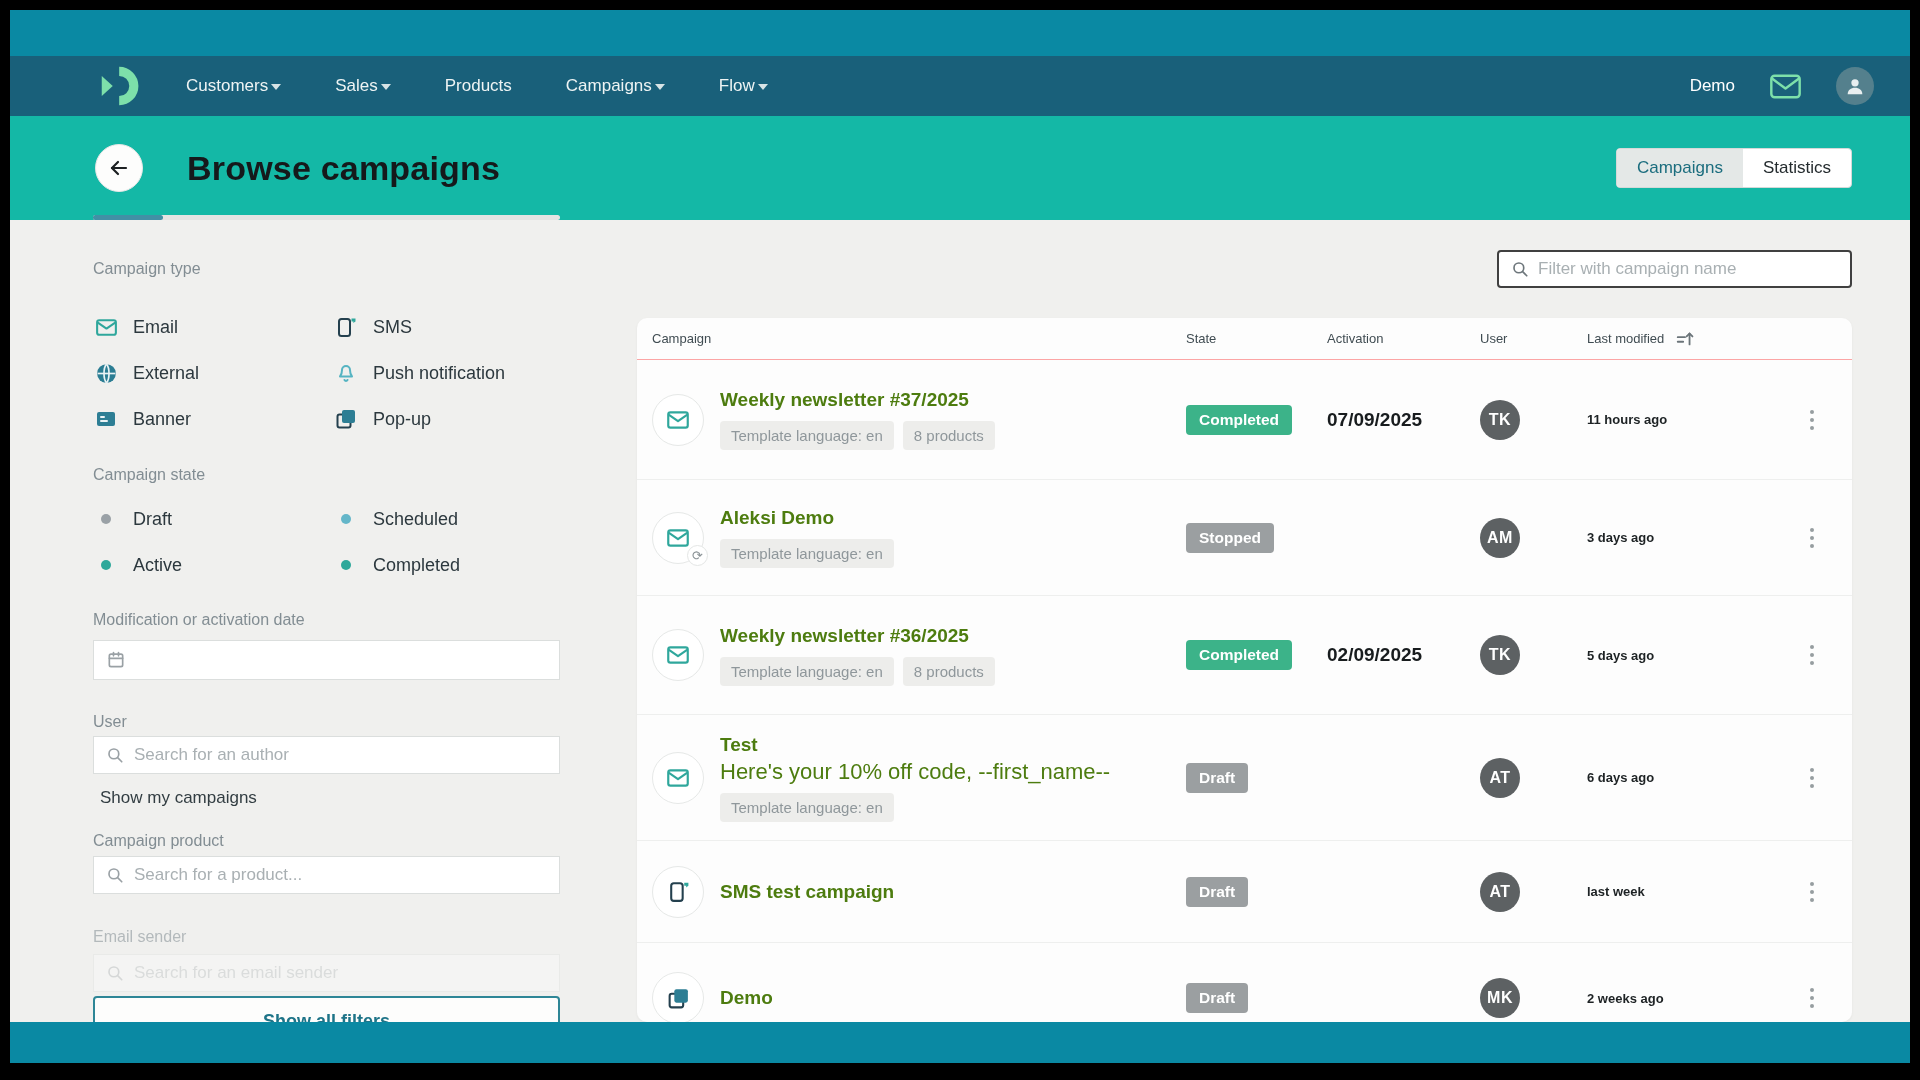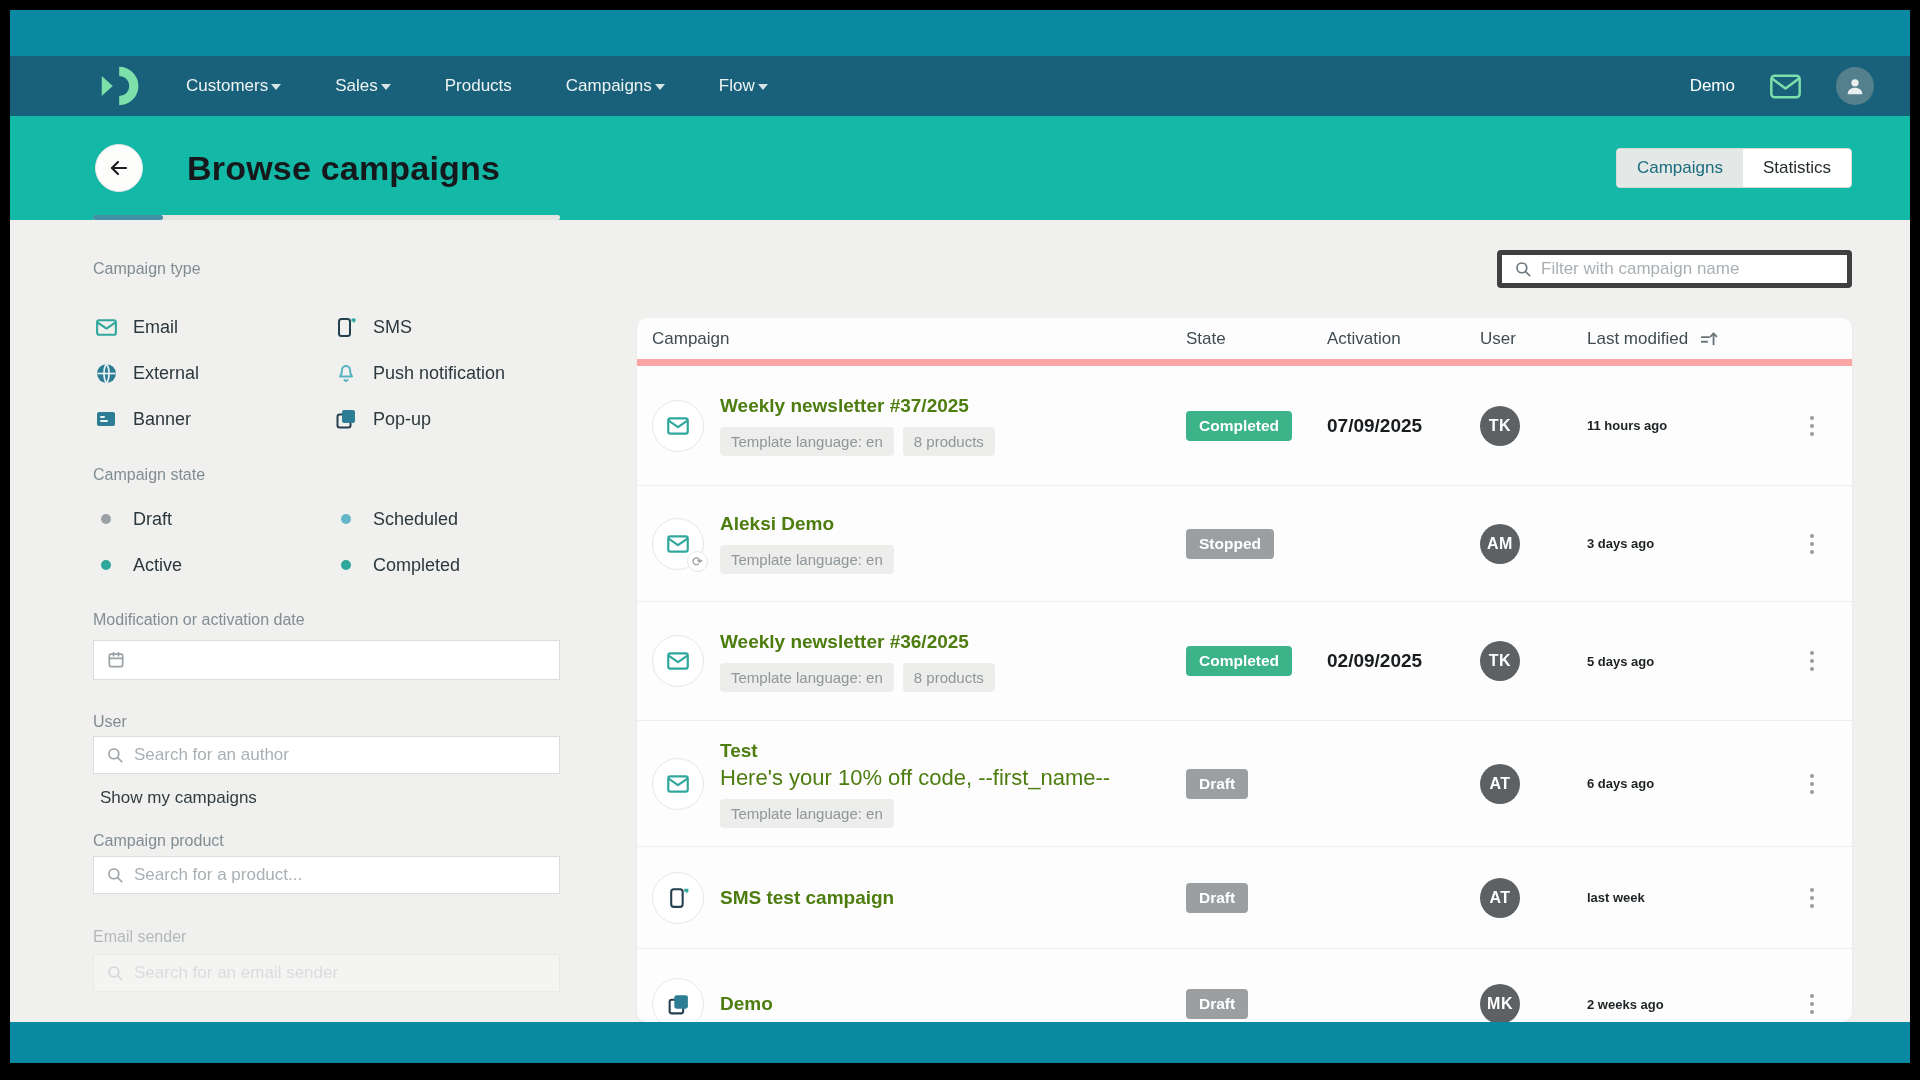--- a/index.html
+++ b/index.html
@@ -42,28 +42,28 @@
   .dot-gray { background:#9aa1a6; } .dot-blue { background:#64b6c9; } .dot-teal { background:#2ea89a; }
 
   .sinput { position:absolute; left:0; width:467px; background:#fff; border:1px solid #dbdedd; border-radius:0; display:flex; align-items:center; padding:0 12px; gap:10px; }
   .sinput input { border:none; outline:none; flex:1; font-size:17px; color:#3a4449; background:transparent; font-family:"Liberation Sans",sans-serif; }
   .sinput input::placeholder { color:#a9b0b3; }
 
   .link-plain { position:absolute; left:7px; font-size:17px; color:#323d42; cursor:pointer; }
 
   .show-all-btn { position:absolute; left:0; top:776px; width:467px; height:50px; background:#fdfdfc; border:2px solid #2e8696; border-radius:4px; color:#1e7488; font-size:18px; font-weight:700; display:flex; align-items:center; justify-content:center; cursor:pointer; }
 
-  .search-box { position:absolute; left:1487px; top:30px; width:355px; height:38px; background:#fff; border:5px solid #404040; border-radius:4px; display:flex; align-items:center; padding:0 12px; gap:9px; }
+  .search-box { position:absolute; left:1487px; top:30px; width:355px; height:38px; background:#fff; border:2px solid #404040; border-radius:4px; display:flex; align-items:center; padding:0 12px; gap:9px; }
   .search-box input { border:none; outline:none; flex:1; font-size:17px; background:transparent; color:#3a4449; font-family:"Liberation Sans",sans-serif; }
   .search-box input::placeholder { color:#a9b0b3; }
 
   
   .card { position:absolute; left:627px; top:98px; width:1215px; height:704px; background:#fdfdfd; border-radius:10px; box-shadow:0 1px 3px rgba(0,0,0,.05); overflow:hidden; }
   .trow { display:grid; grid-template-columns:534px 141px 153px 107px 200px 50px; align-items:center; padding-left:15px; }
-  .thead { height:48px; border-bottom:7px solid #fca5a5; color:#404c52; font-size:17px; }
+  .thead { height:42px; border-bottom:1px solid #fca5a5; color:#404c52; font-size:13px; }
   .th-mod { display:flex; align-items:center; gap:11px; }
   .rrow { border-bottom:1px solid #eeefee; }
   .c-cell { display:flex; align-items:center; }
   .type-circle { width:52px; height:52px; border-radius:50%; border:1px solid #e6e8e7; background:#fff; display:flex; align-items:center; justify-content:center; position:relative; flex:none; }
   .recur-badge { position:absolute; right:-5px; bottom:-3px; width:21px; height:21px; border-radius:50%; background:#fff; border:1px solid #e4e6e5; color:#8a9296; font-size:13px; line-height:19px; text-align:center; }
   .c-text { margin-left:16px; }
   .c-title { font-size:19px; font-weight:700; color:#4d7c0f; }
   .c-sub { font-size:22px; color:#4d7c0f; margin-top:3px; }
   .pills { display:flex; gap:9px; margin-top:10px; }
   .pill { background:#ededeb; color:#8f979b; font-size:15px; padding:6px 11px; border-radius:4px; white-space:nowrap; }
@@ -275,20 +275,21 @@
 
       <div class="flabel faded" style="top:708px;">Email sender</div>
       <div class="sinput ghost" style="top:734px; height:38px;">
         <svg width="18" height="18" viewBox="0 0 24 24" fill="none" stroke="#9aa1a5" stroke-width="2.2" stroke-linecap="round">
             <circle cx="10.5" cy="10.5" r="6.5"></circle>
             <path d="M15.5 15.5L21 21"></path>
           </svg>
         <input type="text" placeholder="Search for an email sender" style="">
       </div>
 
+      <div class="show-all-btn">Show all filters</div>
     </div>
 
     <div class="search-box">
       <svg width="18" height="18" viewBox="0 0 24 24" fill="none" stroke="#6d767b" stroke-width="2.2" stroke-linecap="round">
           <circle cx="10.5" cy="10.5" r="6.5"></circle>
           <path d="M15.5 15.5L21 21"></path>
         </svg>
       <input type="text" placeholder="Filter with campaign name" style="">
     </div>
 

